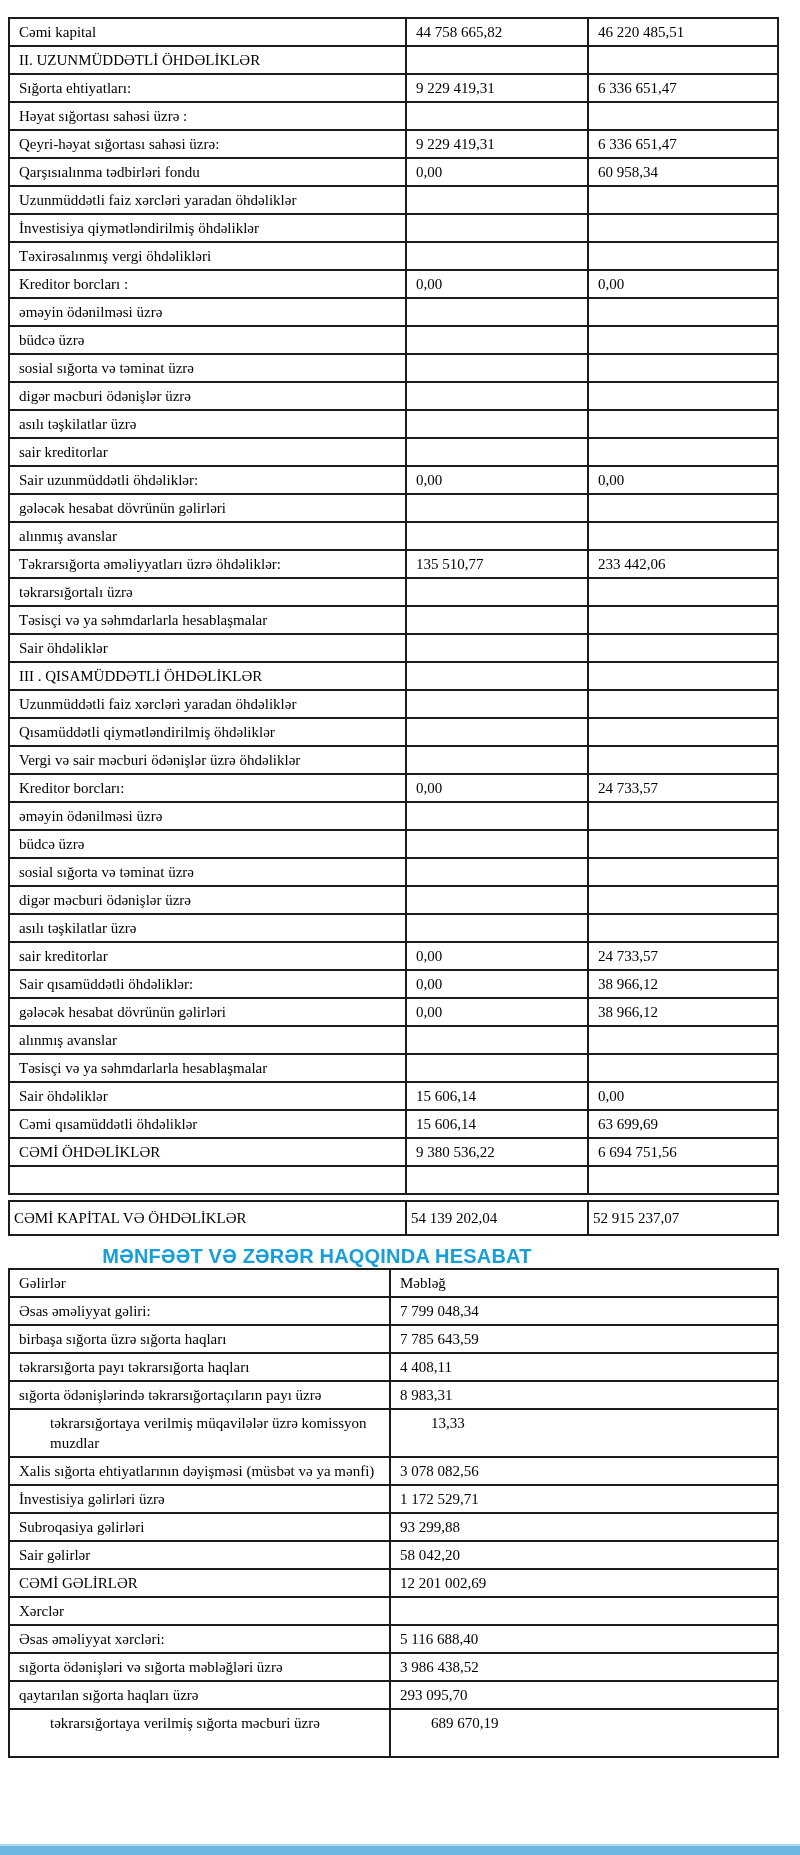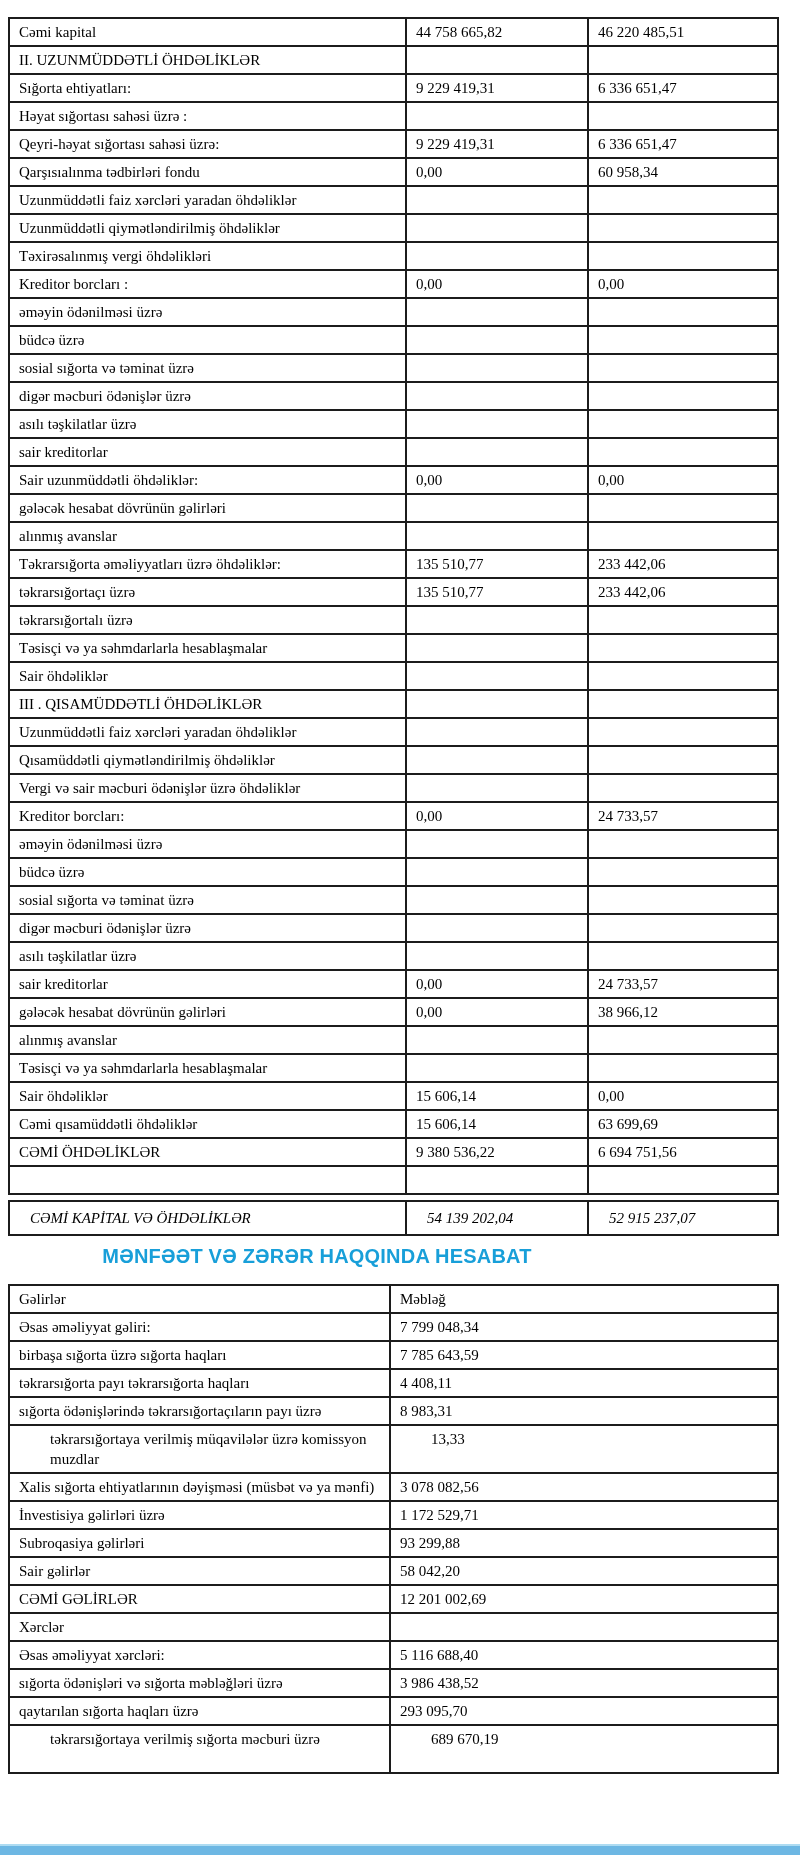--- a/index.html
+++ b/index.html
@@ -33,24 +33,24 @@
   table.fin tr.tall td {
     vertical-align: top;
     height: 40px;
     white-space: normal;
     padding-left: 40px;
   }
   table.fin tr.spacer td { height: 20px; }
 
   .gap5 { height: 5px; }
 
-  table.total td { padding: 6px 20px; font-style: italic; }
+  table.total td { padding: 6px 4px; }
 
   .pnl-title {
-    margin: 9px 0 16px 0;
+    margin: 9px 0 0 0;
     text-align: center;
     font-family: "Liberation Sans", "DejaVu Sans", sans-serif;
     font-weight: bold;
     font-size: 20px;
     letter-spacing: 0.2px;
     color: #189fd9;
   }
 
   .footer-bar {
     position: absolute;
@@ -102,21 +102,21 @@
           <td>Qarşısıalınma tədbirləri fondu</td>
           <td>0,00</td>
           <td>60 958,34</td>
         </tr>
         <tr>
           <td>Uzunmüddətli faiz xərcləri yaradan öhdəliklər</td>
           <td></td>
           <td></td>
         </tr>
         <tr>
-          <td>Uzunmüddətli qiymətləndirilmiş öhdəliklər</td>
+          <td>İnvestisiya qiymətləndirilmiş öhdəliklər</td>
           <td></td>
           <td></td>
         </tr>
         <tr>
           <td>Təxirəsalınmış vergi öhdəlikləri</td>
           <td></td>
           <td></td>
         </tr>
         <tr>
           <td>Kreditor borcları :</td>
@@ -167,25 +167,20 @@
           <td>alınmış avanslar</td>
           <td></td>
           <td></td>
         </tr>
         <tr>
           <td>Təkrarsığorta əməliyyatları üzrə öhdəliklər:</td>
           <td>135 510,77</td>
           <td>233 442,06</td>
         </tr>
         <tr>
-          <td>təkrarsığortaçı üzrə</td>
-          <td>135 510,77</td>
-          <td>233 442,06</td>
-        </tr>
-        <tr>
           <td>təkrarsığortalı üzrə</td>
           <td></td>
           <td></td>
         </tr>
         <tr>
           <td>Təsisçi və ya səhmdarlarla hesablaşmalar</td>
           <td></td>
           <td></td>
         </tr>
         <tr>
@@ -240,20 +235,25 @@
         </tr>
         <tr>
           <td>asılı təşkilatlar üzrə</td>
           <td></td>
           <td></td>
         </tr>
         <tr>
           <td>sair kreditorlar</td>
           <td>0,00</td>
           <td>24 733,57</td>
+        </tr>
+        <tr>
+          <td>Sair qısamüddətli öhdəliklər:</td>
+          <td>0,00</td>
+          <td>38 966,12</td>
         </tr>
         <tr>
           <td>gələcək hesabat dövrünün gəlirləri</td>
           <td>0,00</td>
           <td>38 966,12</td>
         </tr>
         <tr>
           <td>alınmış avanslar</td>
           <td></td>
           <td></td>

